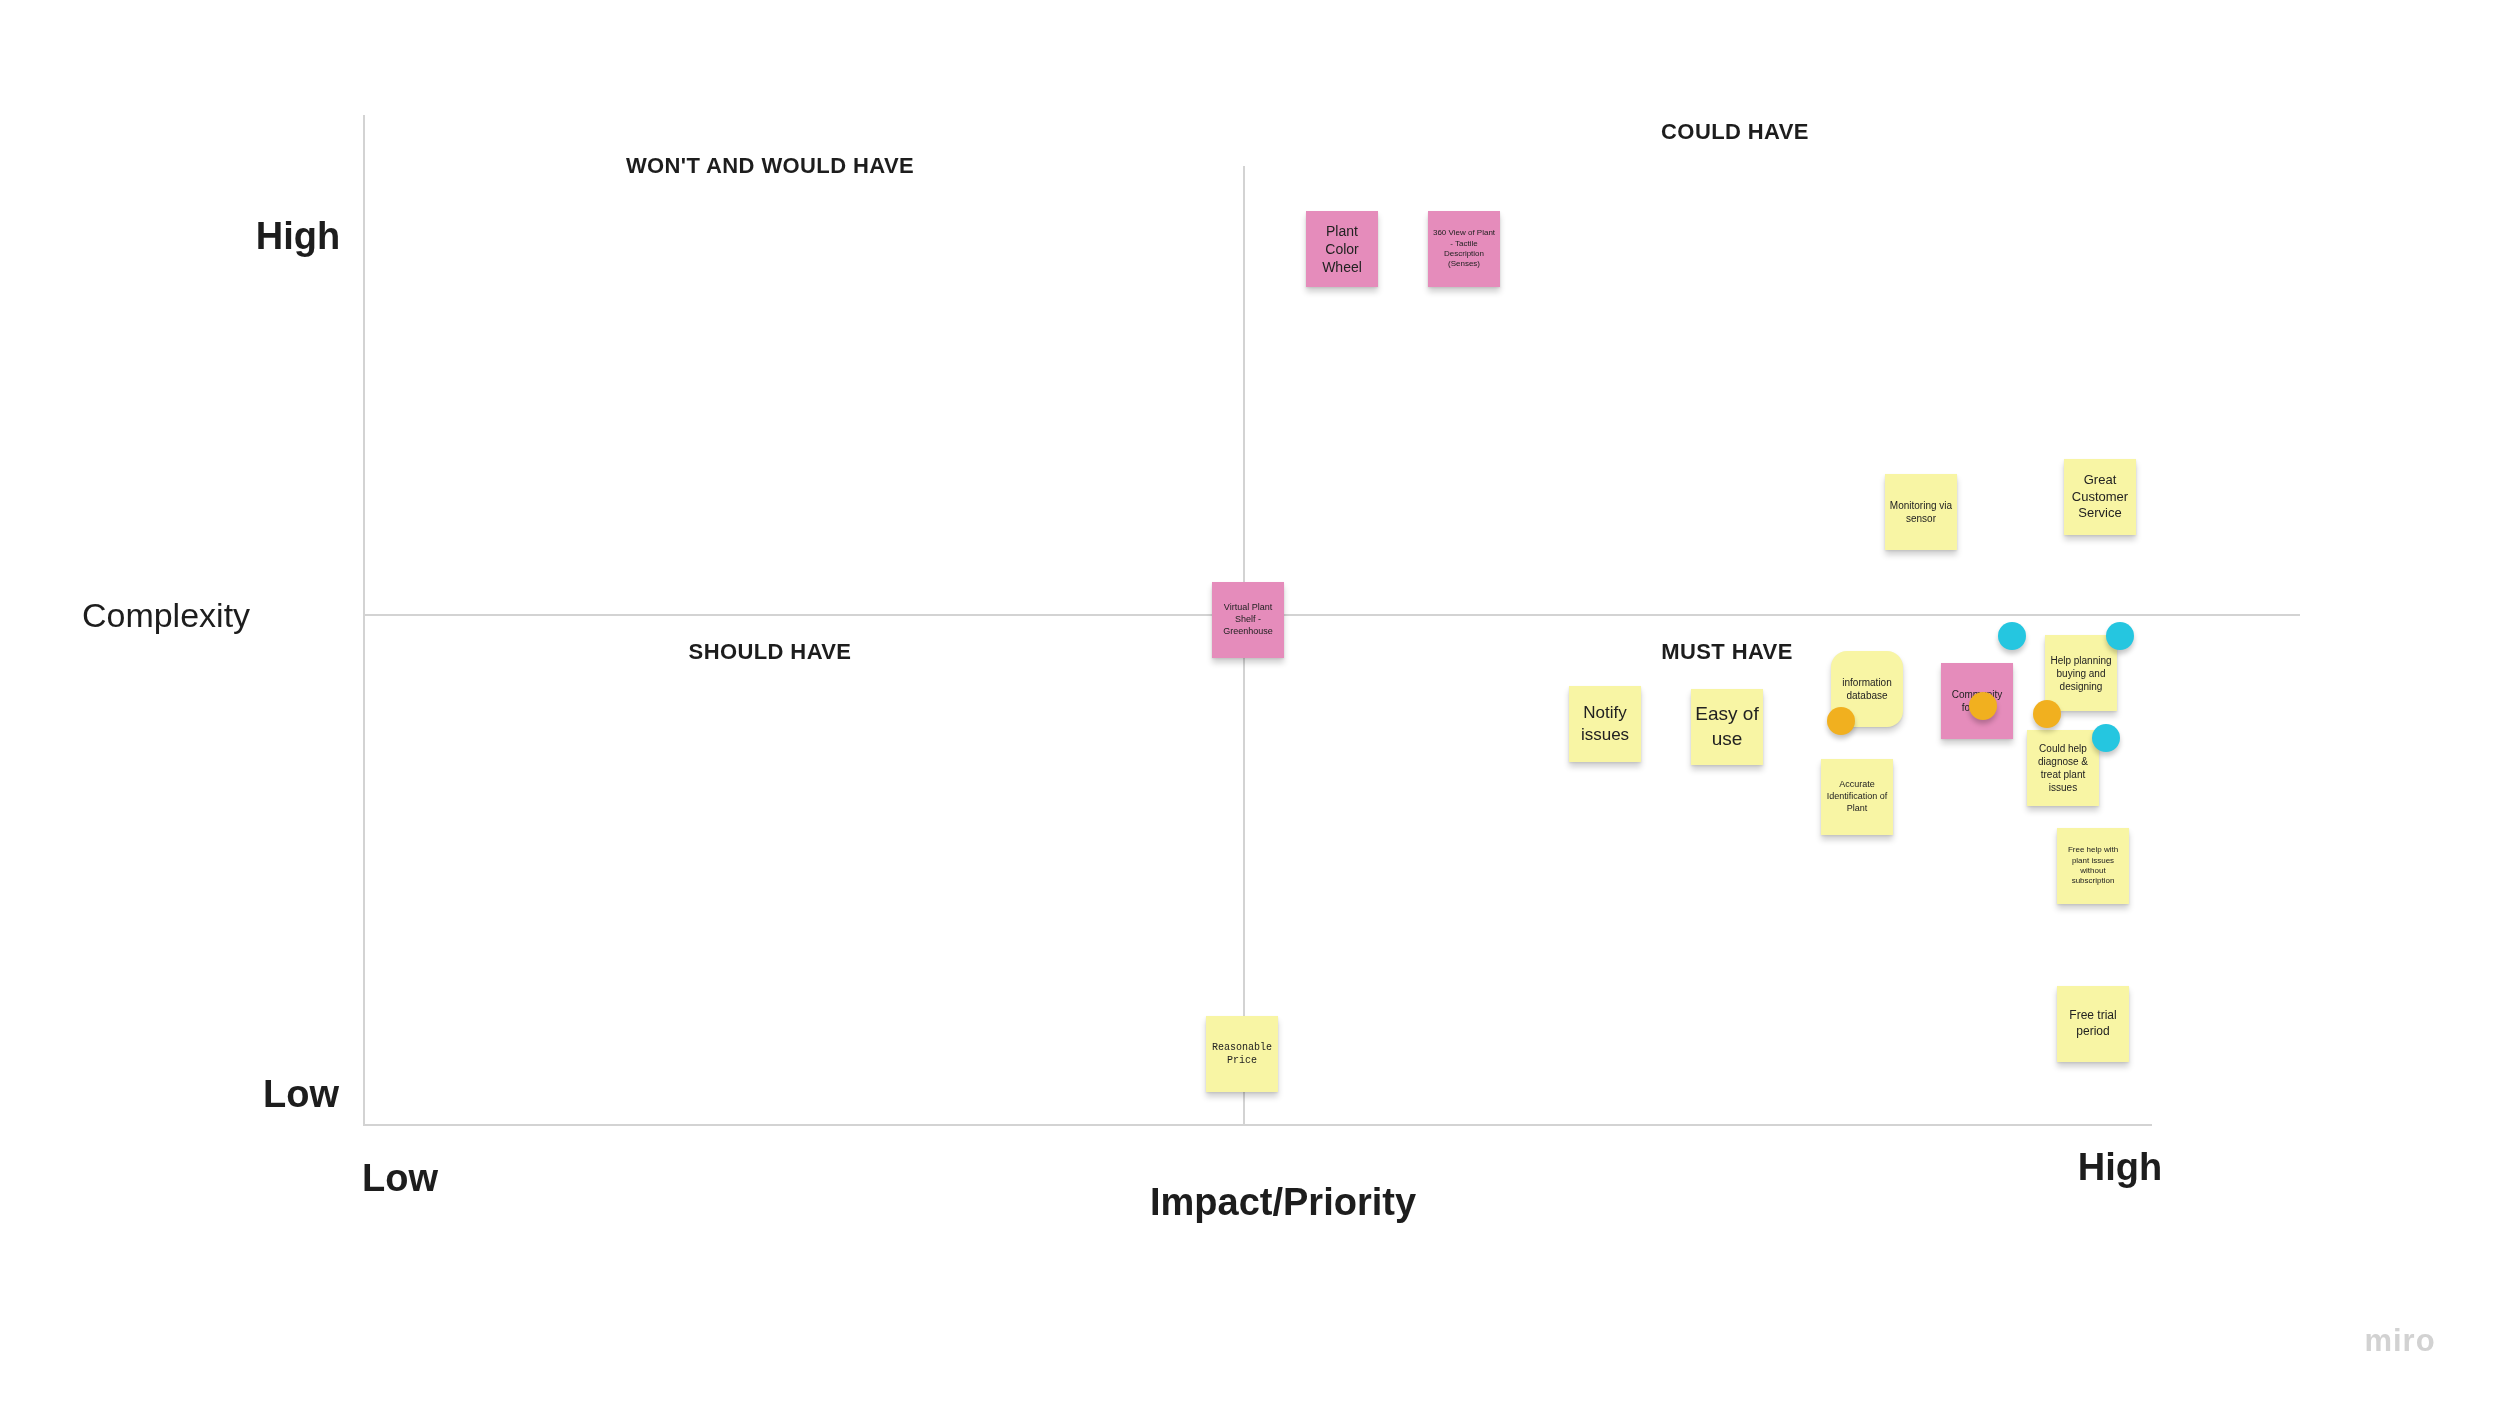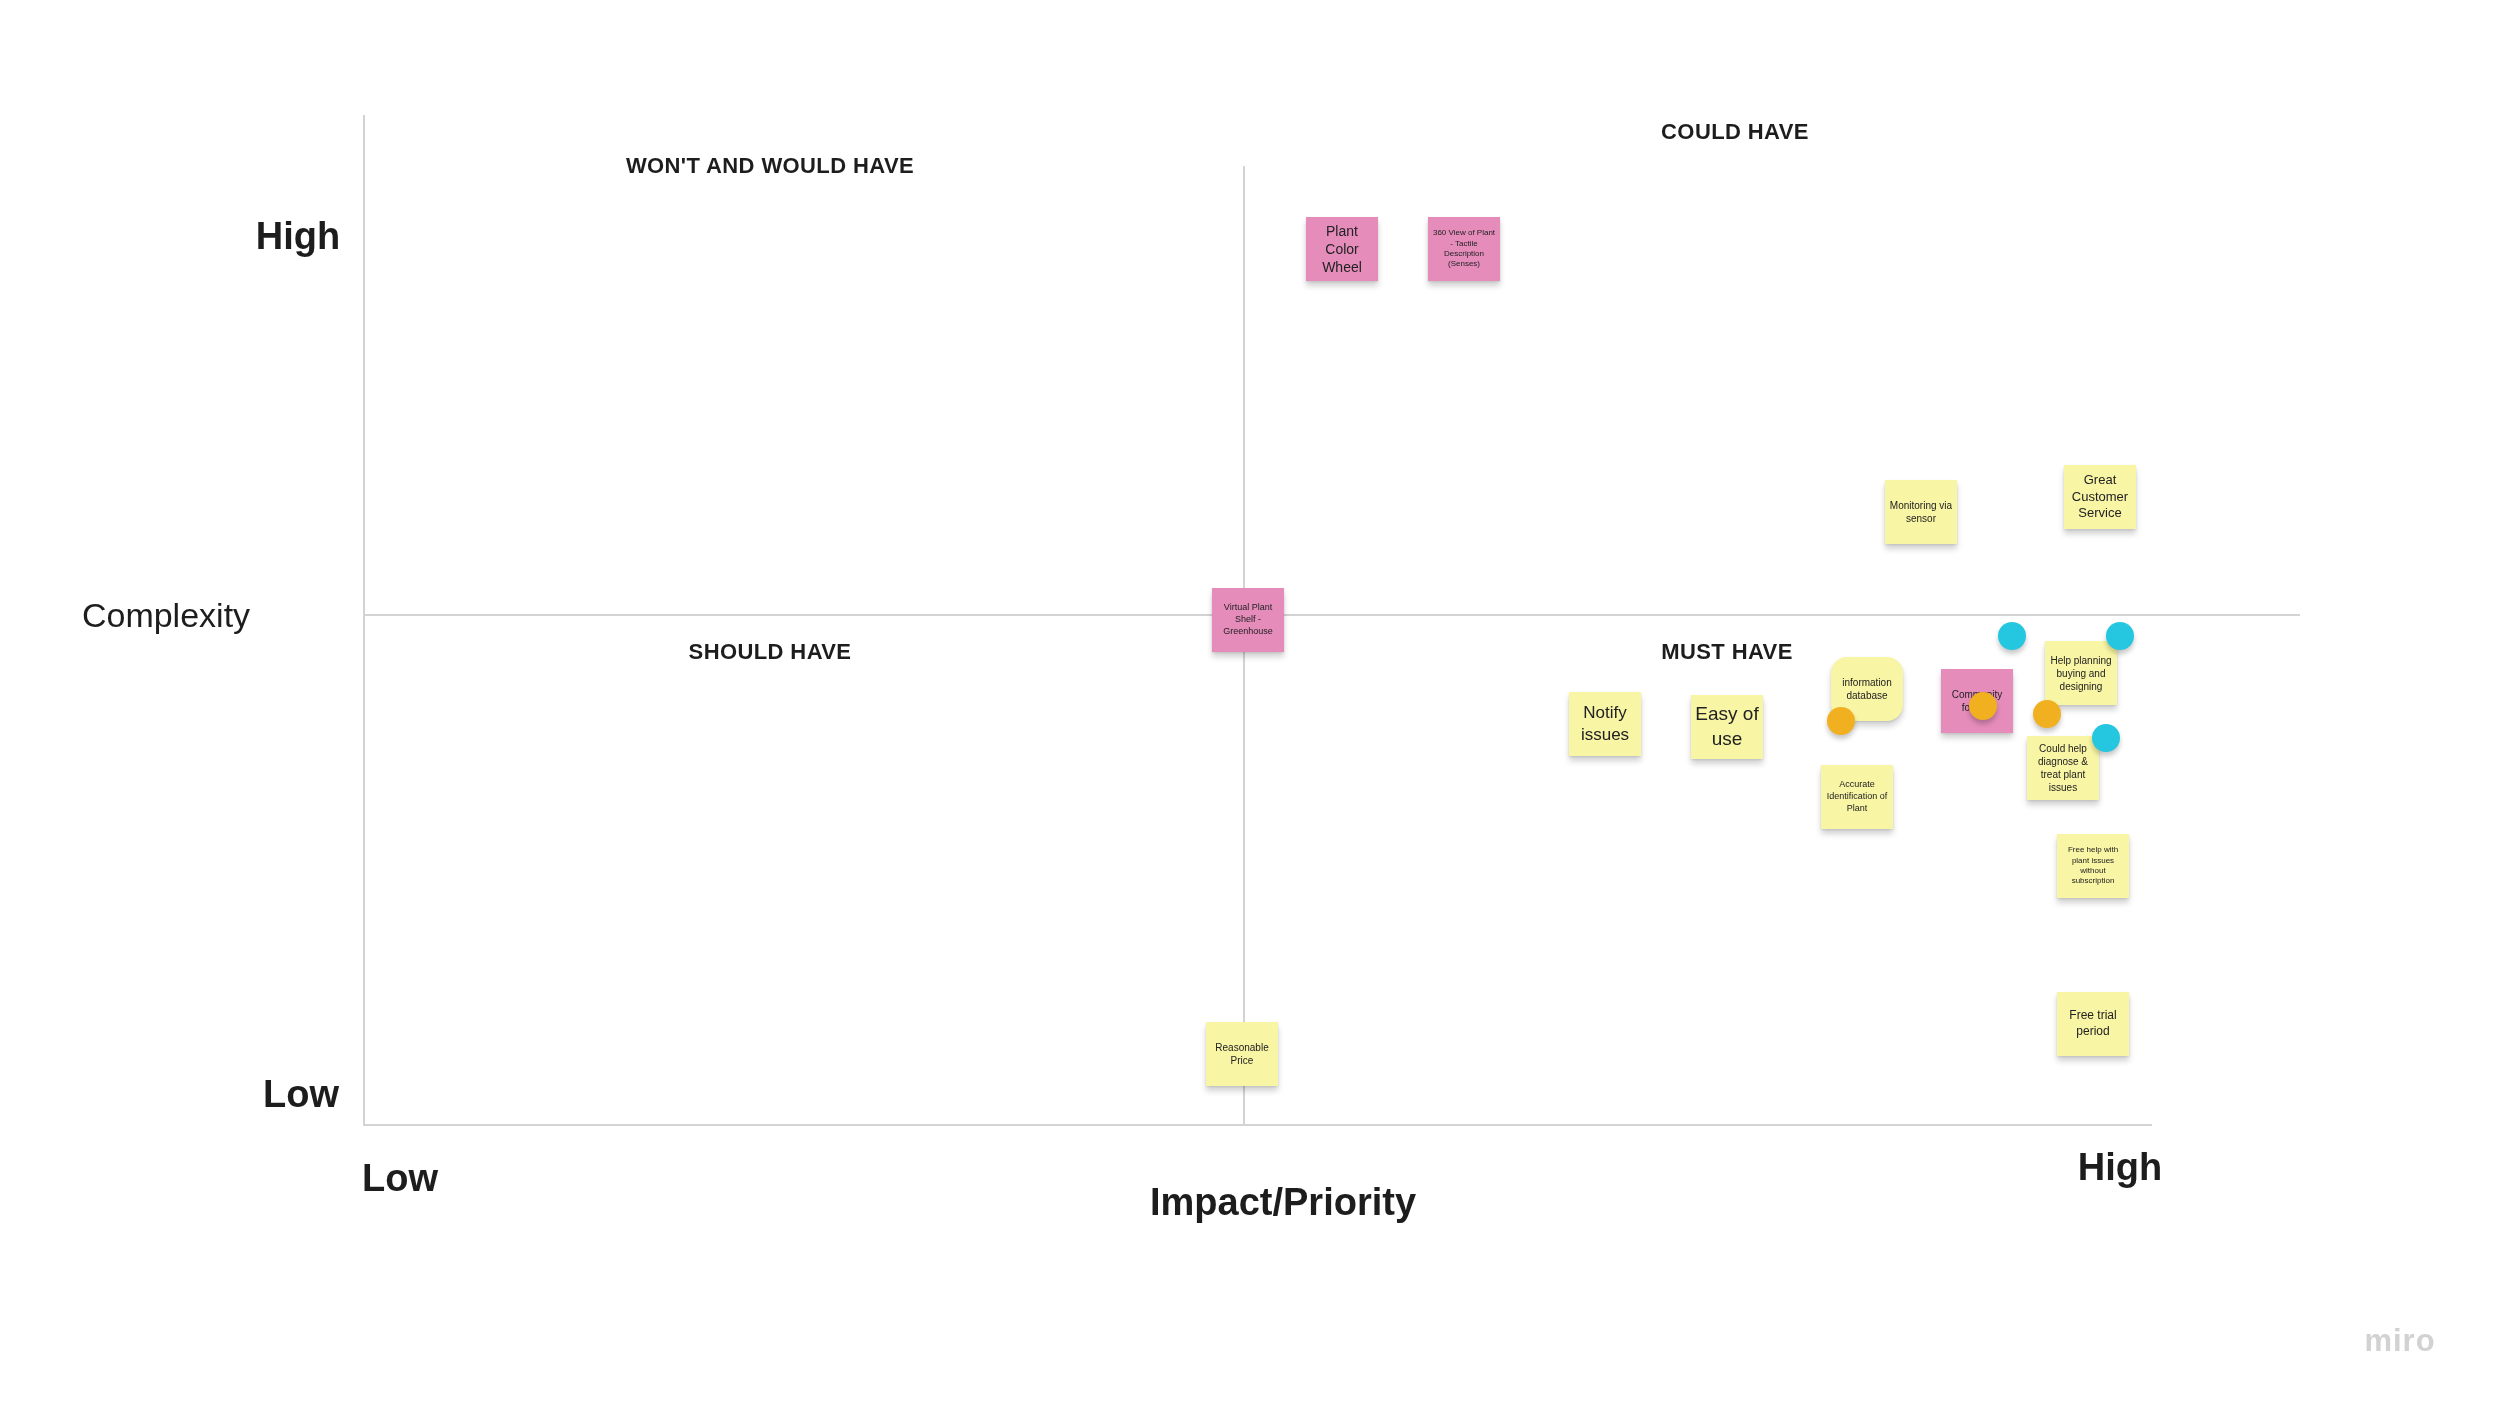--- a/index.html
+++ b/index.html
@@ -52,21 +52,21 @@
     font-size: 31px;
     font-weight: 700;
     letter-spacing: 1px;
     color: #d2d2d2;
     text-align: center;
   }
 
   .sticky {
     position: absolute;
     width: 72px;
-    height: 64px;
+    height: 76px;
     transform: translate(-50%, -50%);
     display: flex;
     align-items: center;
     justify-content: center;
     text-align: center;
     padding: 3px;
     color: #222222;
     line-height: 1.3;
     box-shadow: 0 5px 6px rgba(0,0,0,0.18), 0 1px 2px rgba(0,0,0,0.10);
     word-wrap: break-word;
@@ -141,21 +141,21 @@
     </div>
     <div class="sticky yellow" style="left: 1857px; top: 797px; font-size: 9px;">
       <span>Accurate Identification of Plant</span>
     </div>
     <div class="sticky yellow" style="left: 2063px; top: 768px; font-size: 10px;">
       <span>Could help diagnose &amp; treat plant issues</span>
     </div>
     <div class="sticky yellow" style="left: 2093px; top: 866px; font-size: 8px;">
       <span>Free help with plant issues without subscription</span>
     </div>
-    <div class="sticky yellow" style="left: 1242px; top: 1054px; font-size: 10px;">
+    <div class="sticky yellow" style="left: 1242px; top: 1054px; font-size: 10px; font-family: Liberation Mono, monospace;">
       <span>Reasonable Price</span>
     </div>
     <div class="sticky yellow" style="left: 2093px; top: 1024px; font-size: 12px;">
       <span>Free trial period</span>
     </div>
     <div class="dot cyan" style="left: 2012px; top: 636px;"></div>
     <div class="dot cyan" style="left: 2120px; top: 636px;"></div>
     <div class="dot cyan" style="left: 2106px; top: 738px;"></div>
     <div class="dot orange" style="left: 1841px; top: 721px;"></div>
     <div class="dot orange" style="left: 1983px; top: 706px;"></div>

